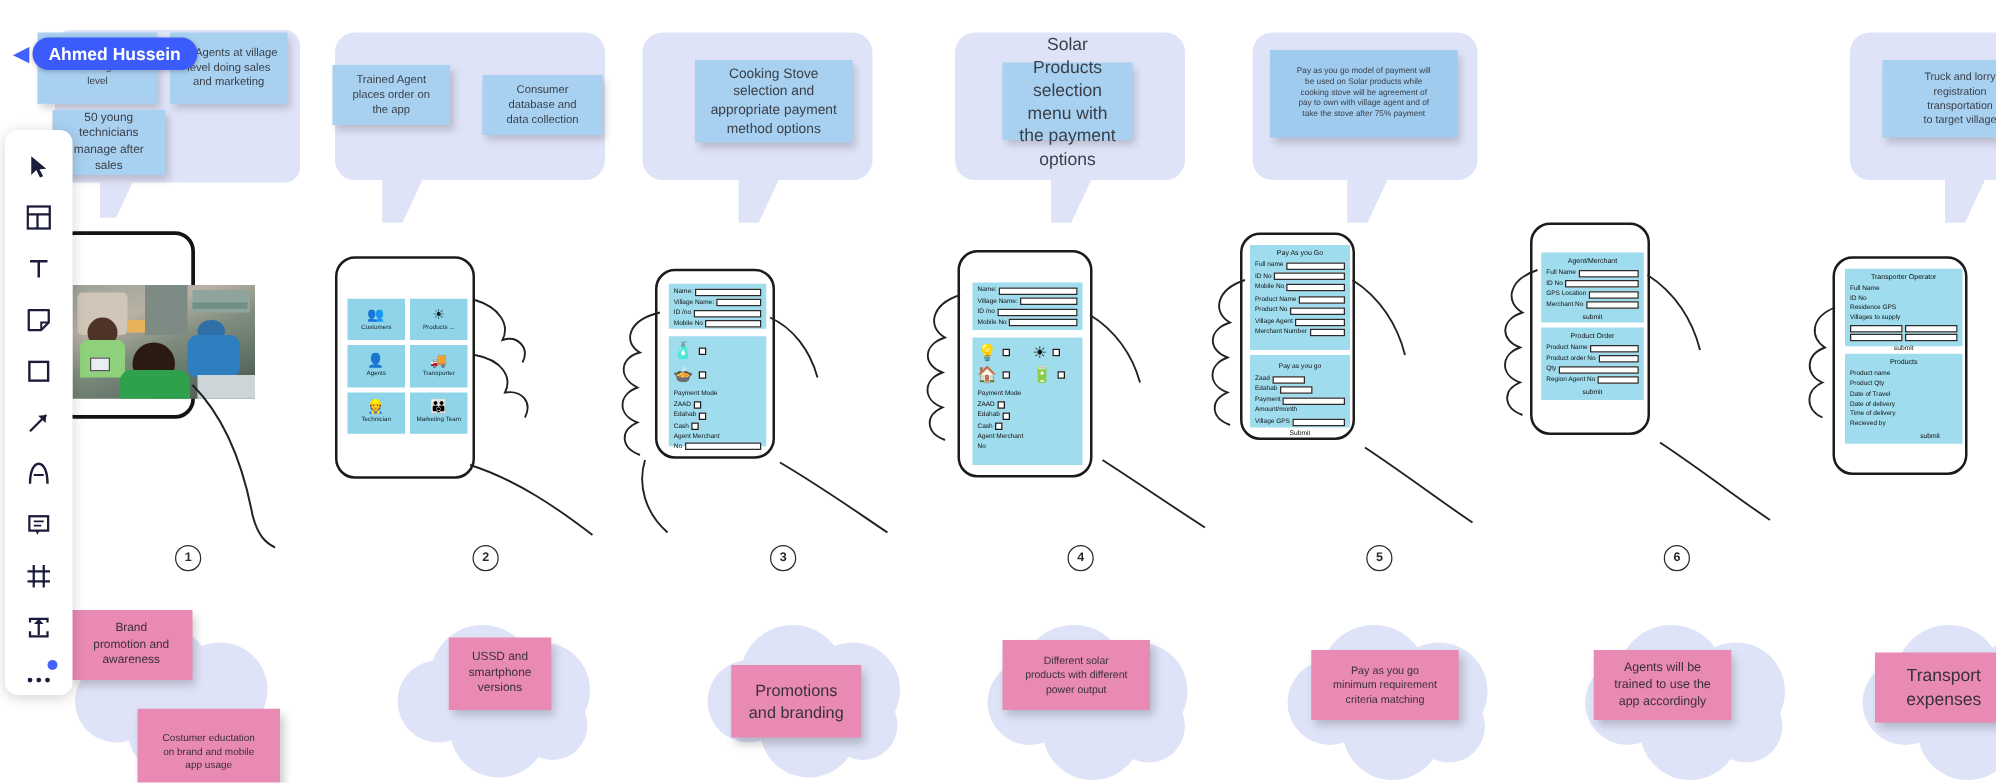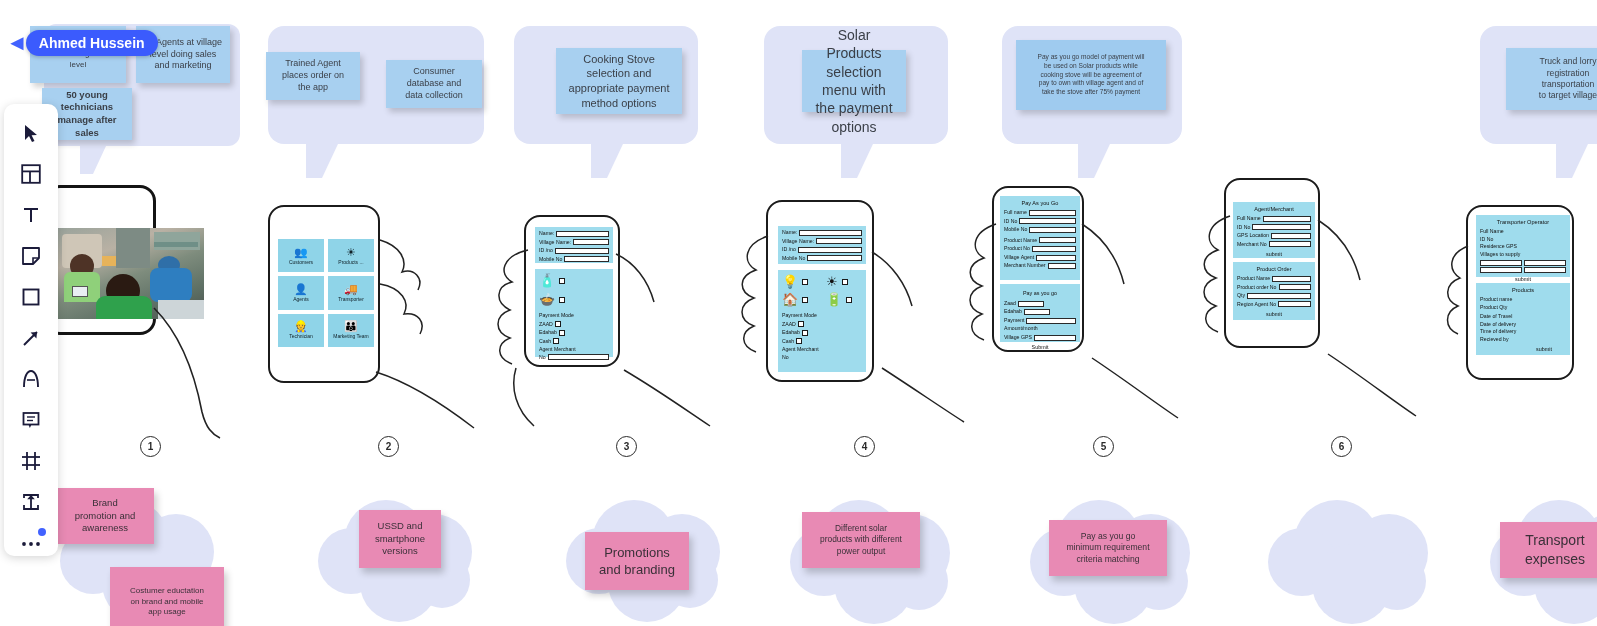--- a/index.html
+++ b/index.html
@@ -159,21 +159,21 @@
 
   <div class="abs" style="left:44px;top:24px;width:196px;height:122px;background:#dfe3f7;border-radius:12px;"></div>
   <div class="abs" style="left:80px;top:146px;width:0;height:0;border-left:13px solid #dfe3f7;border-right:13px solid transparent;border-top:28px solid #dfe3f7;"></div>
 
   <div class="sticky-blue" style="left:30px;top:26px;width:96px;height:57px;font-size:8px;">Our Agent
 at village
 level</div>
   <div class="sticky-blue" style="left:136px;top:26px;width:94px;height:57px;font-size:9px;">25 Agents at village
 level doing sales
 and marketing</div>
-  <div class="sticky-blue" style="left:42px;top:88px;width:90px;height:52px;font-size:9.5px;font-weight:bold;">50 young
+  <div class="sticky-blue" style="left:42px;top:88px;width:90px;height:52px;font-size:9.5px;">50 young
 technicians
 manage after sales</div>
 
   <div class="bubble" style="left:268px;top:26px;width:216px;height:118px;">
     <div class="sticky-blue" style="left:-2px;top:26px;width:94px;height:48px;font-size:9px;">Trained Agent
 places order on
 the app</div>
     <div class="sticky-blue" style="left:118px;top:34px;width:96px;height:48px;font-size:9px;">Consumer
 database and
 data collection</div>
@@ -591,20 +591,23 @@
 minimum requirement
 criteria matching</div>
 
   <div class="cloud" style="left:1268px;top:480px;width:168px;height:146px;">
     <span style="left:26px;top:20px;width:86px;height:86px;"></span>
     <span style="left:0px;top:48px;width:68px;height:68px;"></span>
     <span style="left:82px;top:34px;width:78px;height:78px;"></span>
     <span style="left:44px;top:64px;width:80px;height:80px;"></span>
     <span style="left:100px;top:72px;width:58px;height:58px;"></span>
   </div>
+  <div class="sticky-pink" style="left:1275px;top:520px;width:110px;height:56px;font-size:10px;">Agents will be
+trained to use the
+app accordingly</div>
 
   <div class="cloud" style="left:1490px;top:480px;width:168px;height:146px;">
     <span style="left:26px;top:20px;width:86px;height:86px;"></span>
     <span style="left:0px;top:48px;width:68px;height:68px;"></span>
     <span style="left:82px;top:34px;width:78px;height:78px;"></span>
     <span style="left:44px;top:64px;width:80px;height:80px;"></span>
     <span style="left:100px;top:72px;width:58px;height:58px;"></span>
   </div>
   <div class="sticky-pink" style="left:1500px;top:522px;width:110px;height:56px;font-size:14px;">Transport
 expenses</div>

